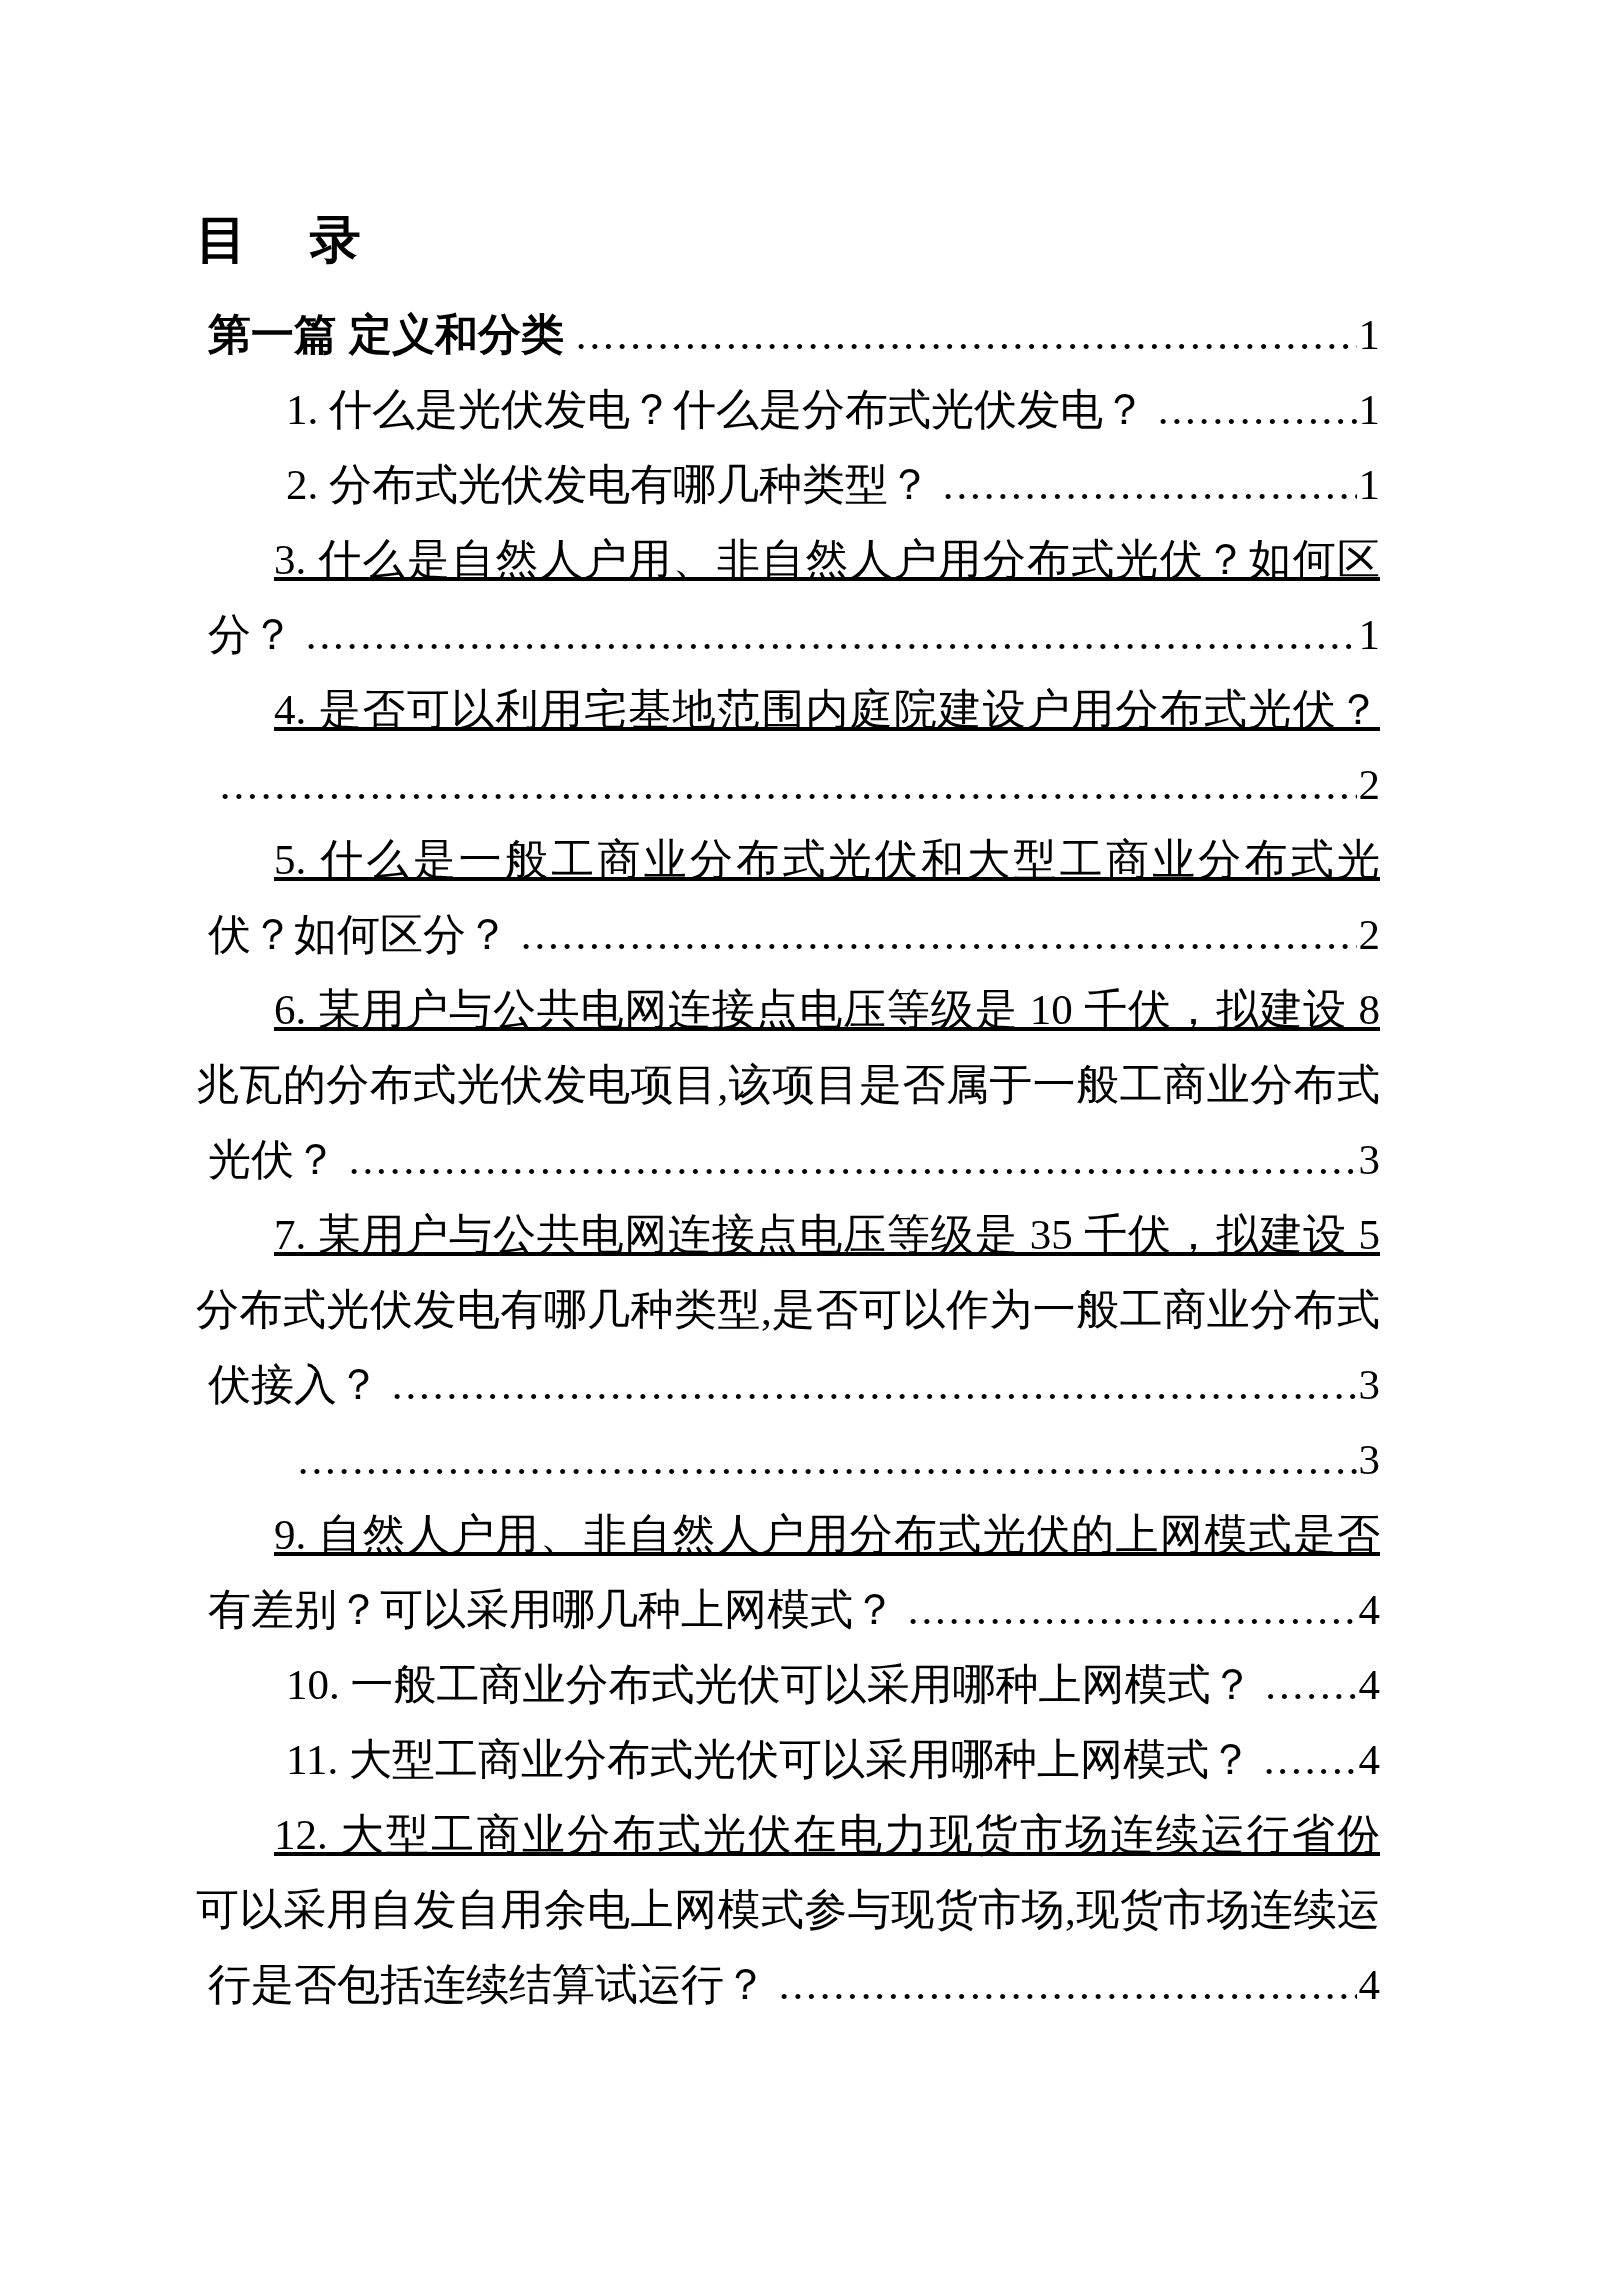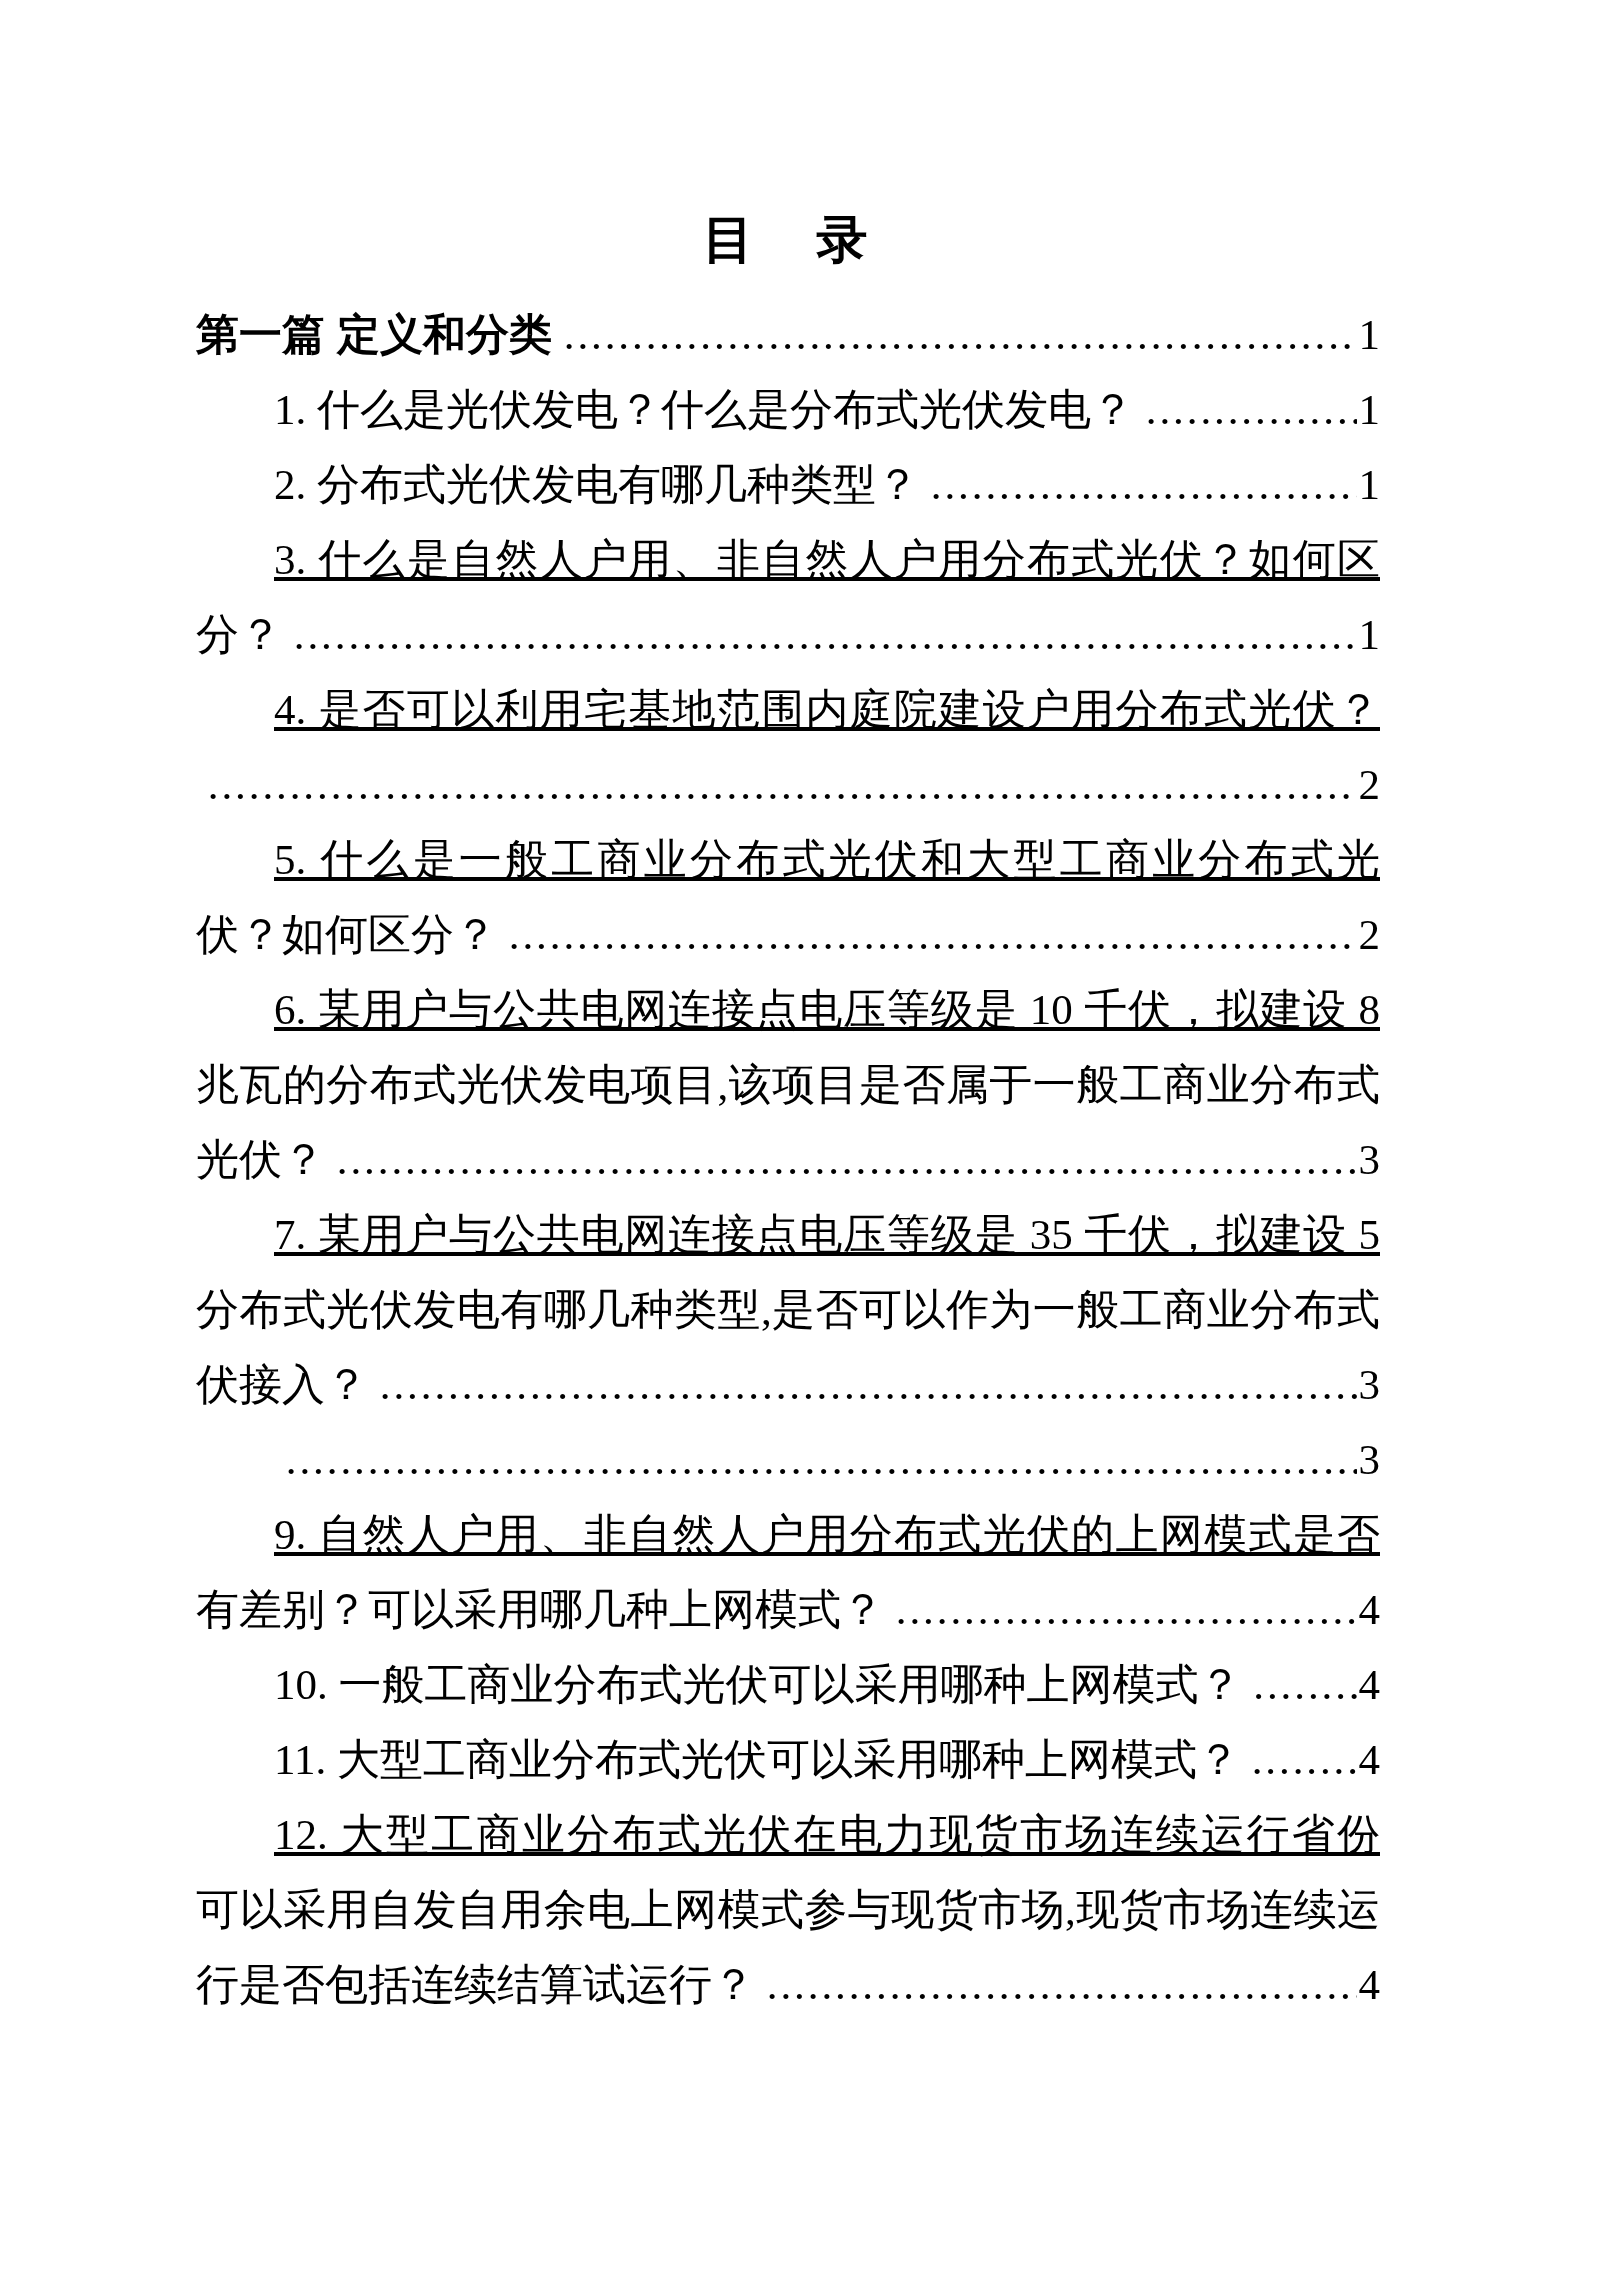--- a/index.html
+++ b/index.html
@@ -14,21 +14,20 @@
   .page {
     width: 100%;
     height: 100%;
     padding: 208px 241px 0 196px;
   }
   .doc-title {
     font-family: "Liberation Sans", "DejaVu Sans", sans-serif;
     font-weight: 700;
     font-size: 51px;
     line-height: 63px;
-    text-align: center;
     letter-spacing: 5.9px;
     margin-bottom: 25.5px;
   }
   .toc-list { font-size: 43px; }
   .toc-line {
     line-height: 75px;
     height: 75px;
   }
   
   .toc-line.wrap {
@@ -36,20 +35,21 @@
     text-align: justify;
     text-align-last: justify;
     overflow: hidden;
     white-space: normal;
   }
   
   .toc-line.endline {
     display: flex;
     align-items: baseline;
     white-space: nowrap;
+    margin-left: 12px;
   }
   .toc-line.indent.wrap { text-indent: 78px; text-decoration: underline; }
   .toc-line.indent.endline { padding-left: 78px; text-align: center; }
   .toc-text { flex: 0 0 auto; }
   .bold .toc-text, .bold.wrap {
     font-family: "Liberation Sans", "DejaVu Sans", sans-serif;
     font-weight: 700;
   }
   .dots {
     flex: 1 1 auto;

